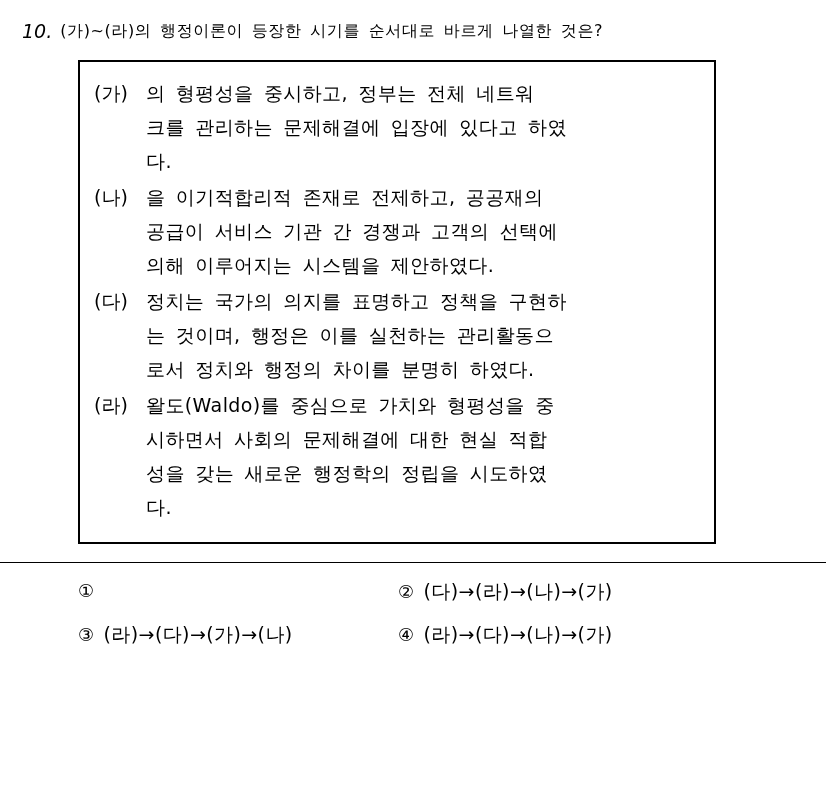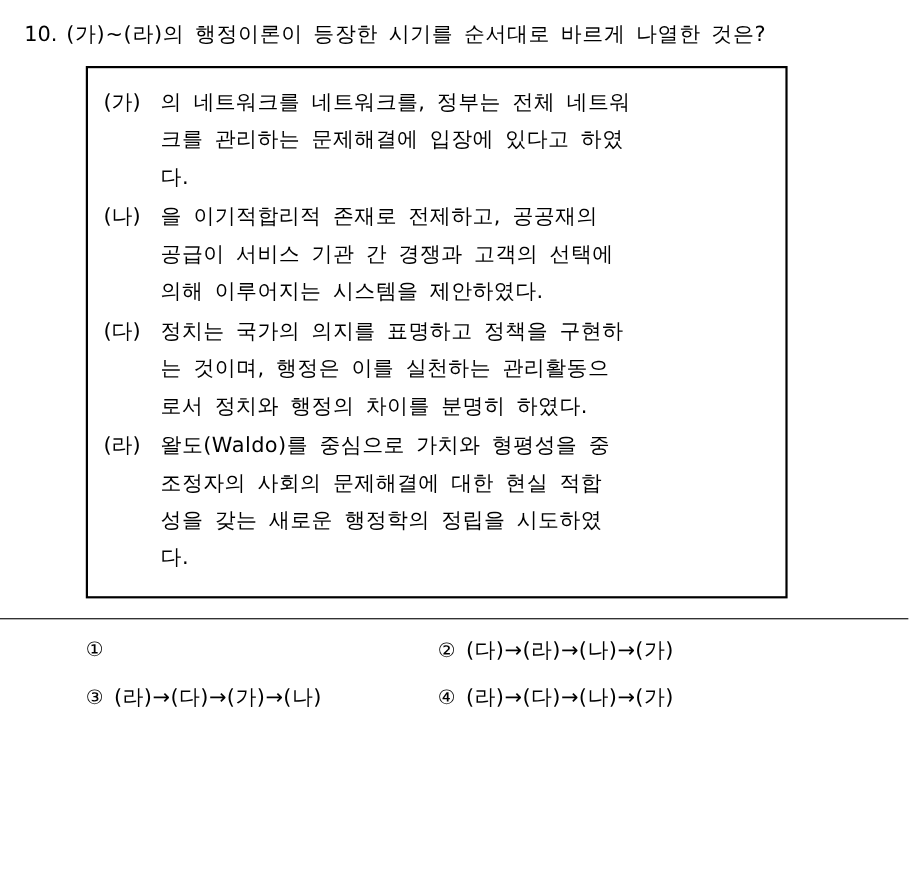--- a/index.html
+++ b/index.html
@@ -27,23 +27,24 @@
     display: flex;
     align-items: flex-start;
     padding: 16px 30px 0 22px;
   }
   .q-number {
     font-size: 19px;
     line-height: 30px;
     white-space: nowrap;
     padding-right: 8px;
     letter-spacing: 0px;
+    font-style: italic;
   }
   .q-text {
-    font-size: 19px;
+    font-size: 16px;
     line-height: 30px;
     letter-spacing: 0.6px;
     word-spacing: 3px;
     max-width: 700px;
   }
   
   .box {
     margin: 14px 110px 0 78px;
     border: 2px solid #000000;
     padding: 14px 12px 16px 14px;
@@ -113,21 +114,21 @@
   <div class="question">
     <div class="q-number">10.</div>
     <div class="q-text">(가)~(라)의 행정이론이 등장한 시기를 순서대로 바르게 나열한 것은?</div>
   </div>
 
   <div class="box">
 
     <div class="item">
       <div class="item-label">(가)</div>
       <div class="item-body">
-        <span class="ln">의 네트워크를 네트워크를, 정부는 전체 네트워</span>
+        <span class="ln">의 형평성을 중시하고, 정부는 전체 네트워</span>
         <span class="ln">크를 관리하는 문제해결에 입장에 있다고 하였</span>
         <span class="ln">다.</span>
       </div>
     </div>
 
     <div class="item">
       <div class="item-label">(나)</div>
       <div class="item-body">
         <span class="ln">을 이기적합리적 존재로 전제하고, 공공재의</span>
         <span class="ln">공급이 서비스 기관 간 경쟁과 고객의 선택에</span>
@@ -141,21 +142,21 @@
         <span class="ln">정치는 국가의 의지를 표명하고 정책을 구현하</span>
         <span class="ln">는 것이며, 행정은 이를 실천하는 관리활동으</span>
         <span class="ln">로서 정치와 행정의 차이를 분명히 하였다.</span>
       </div>
     </div>
 
     <div class="item">
       <div class="item-label">(라)</div>
       <div class="item-body">
         <span class="ln">왈도(Waldo)를 중심으로 가치와 형평성을 중</span>
-        <span class="ln">조정자의 사회의 문제해결에 대한 현실 적합</span>
+        <span class="ln">시하면서 사회의 문제해결에 대한 현실 적합</span>
         <span class="ln">성을 갖는 새로운 행정학의 정립을 시도하였</span>
         <span class="ln">다.</span>
       </div>
     </div>
 
   </div>
 
   <div class="rule"></div>
 
   <div class="choices">

